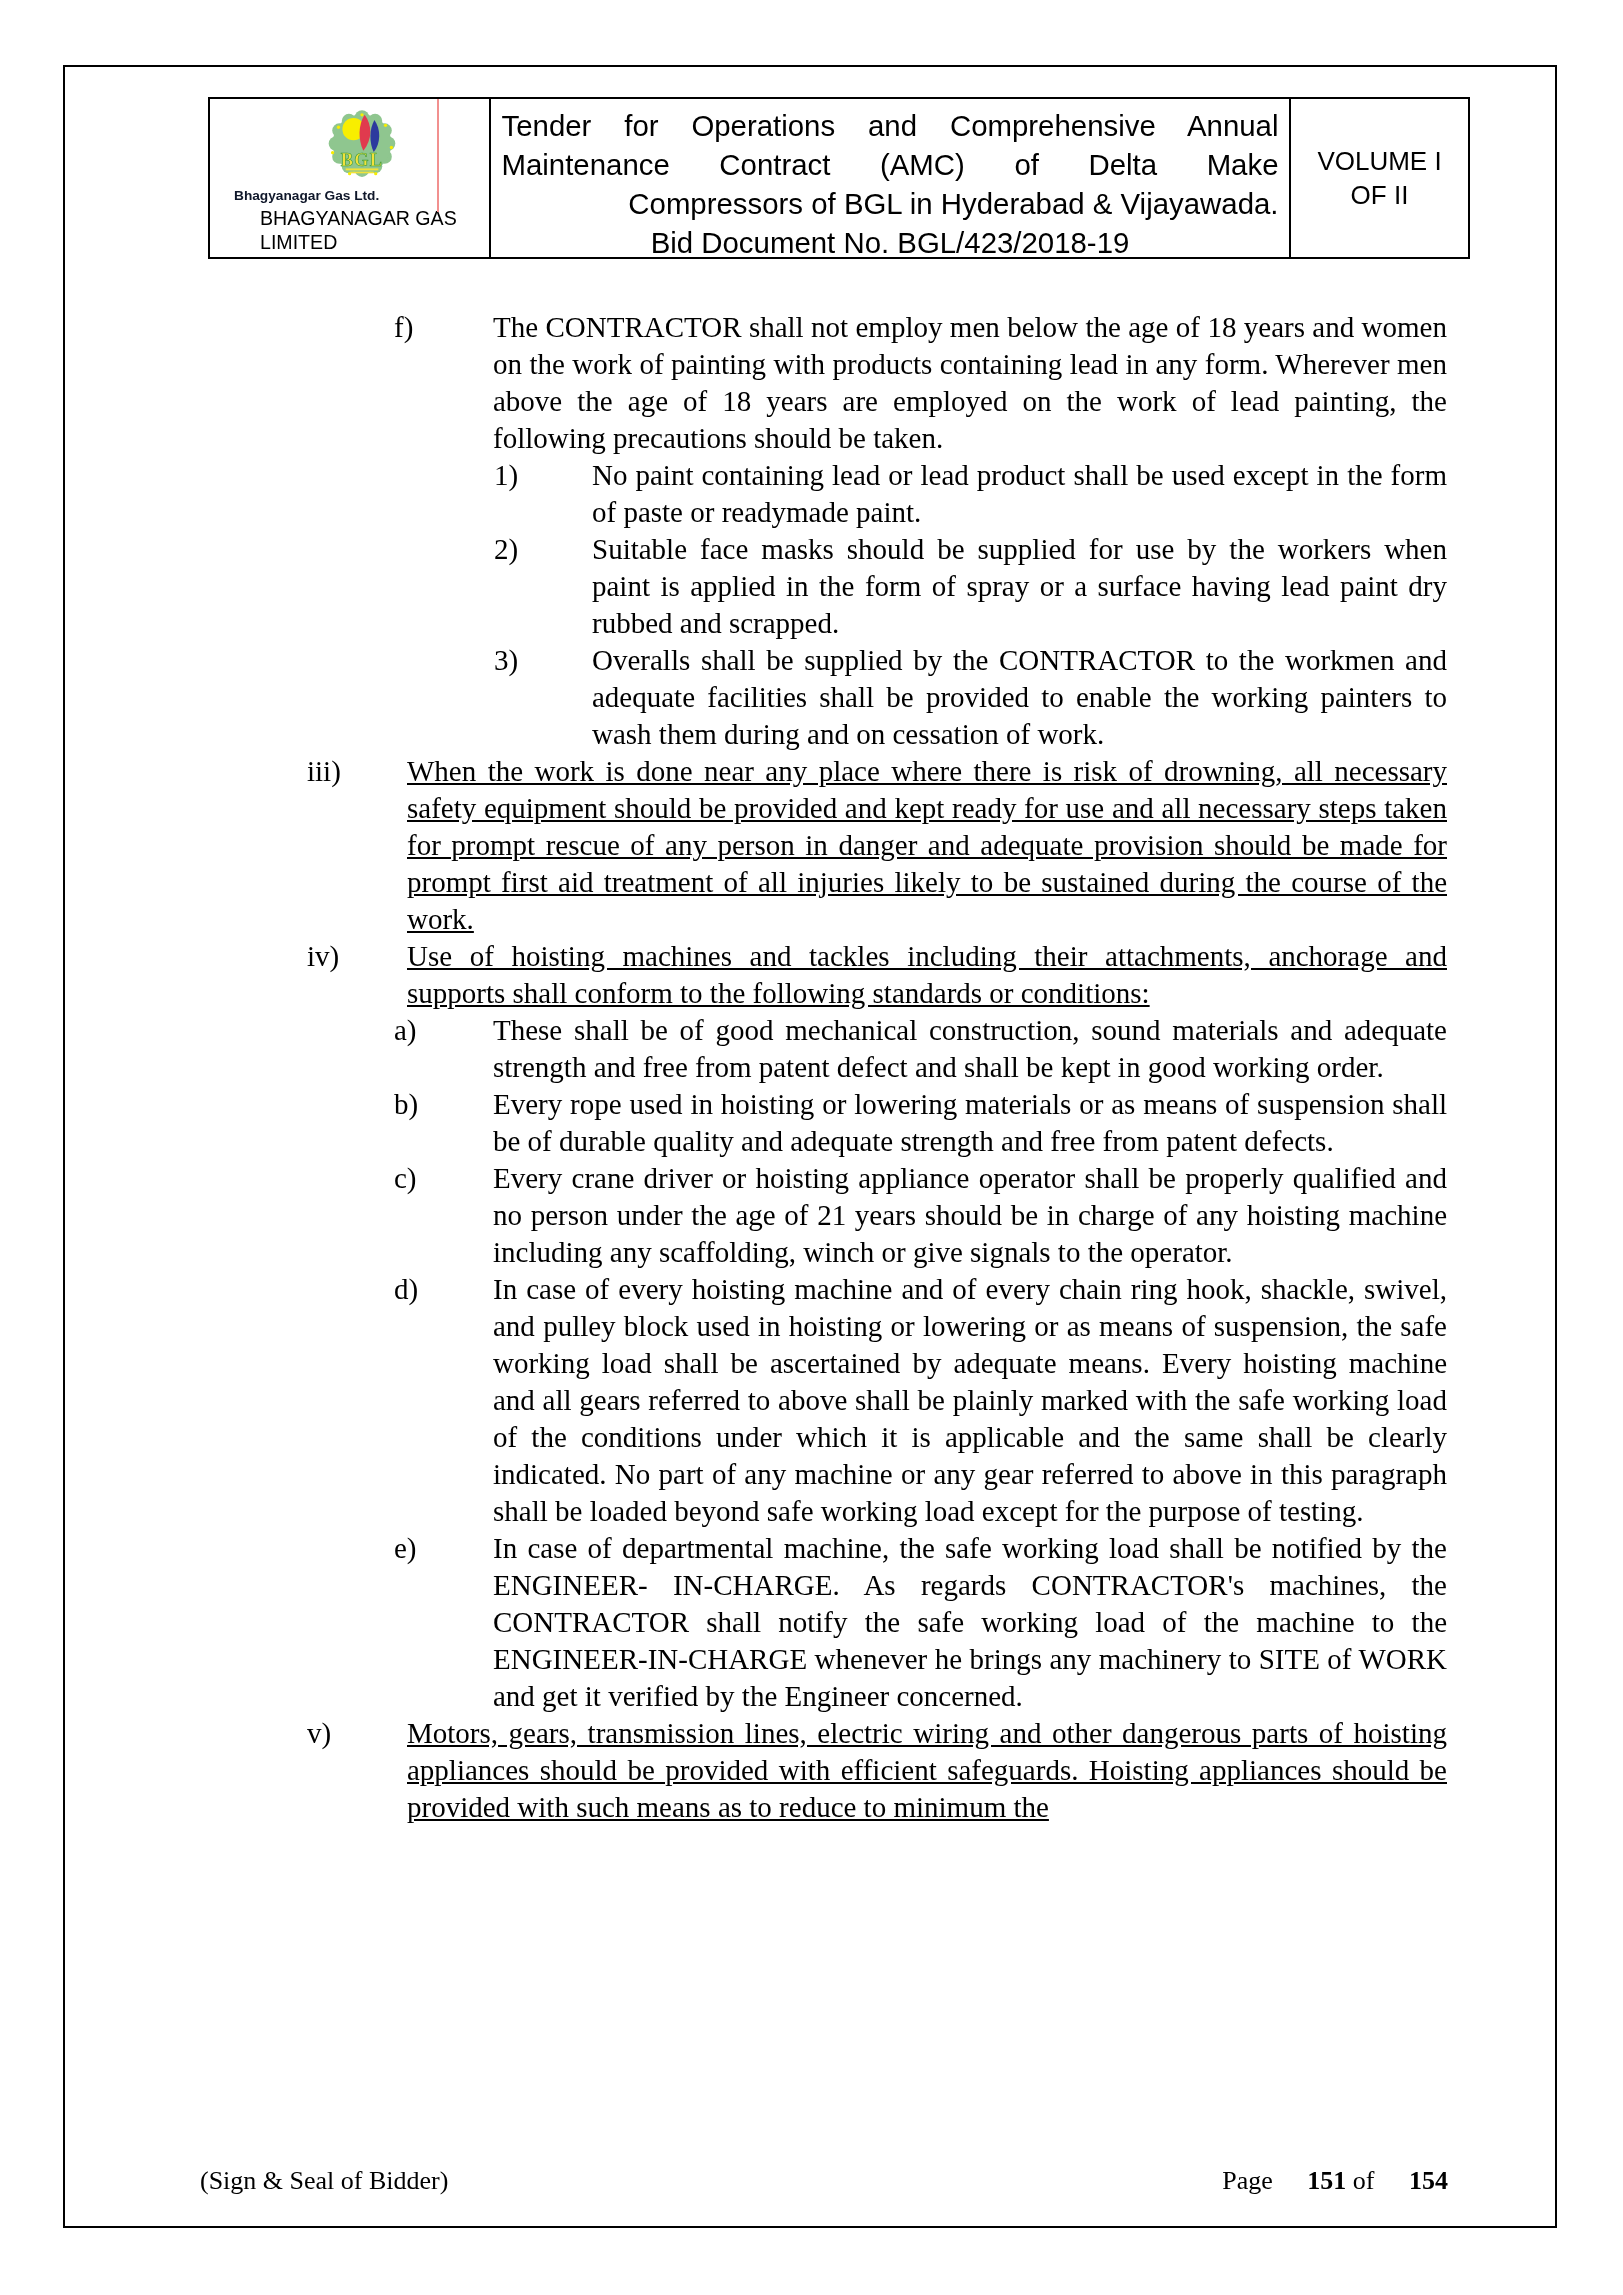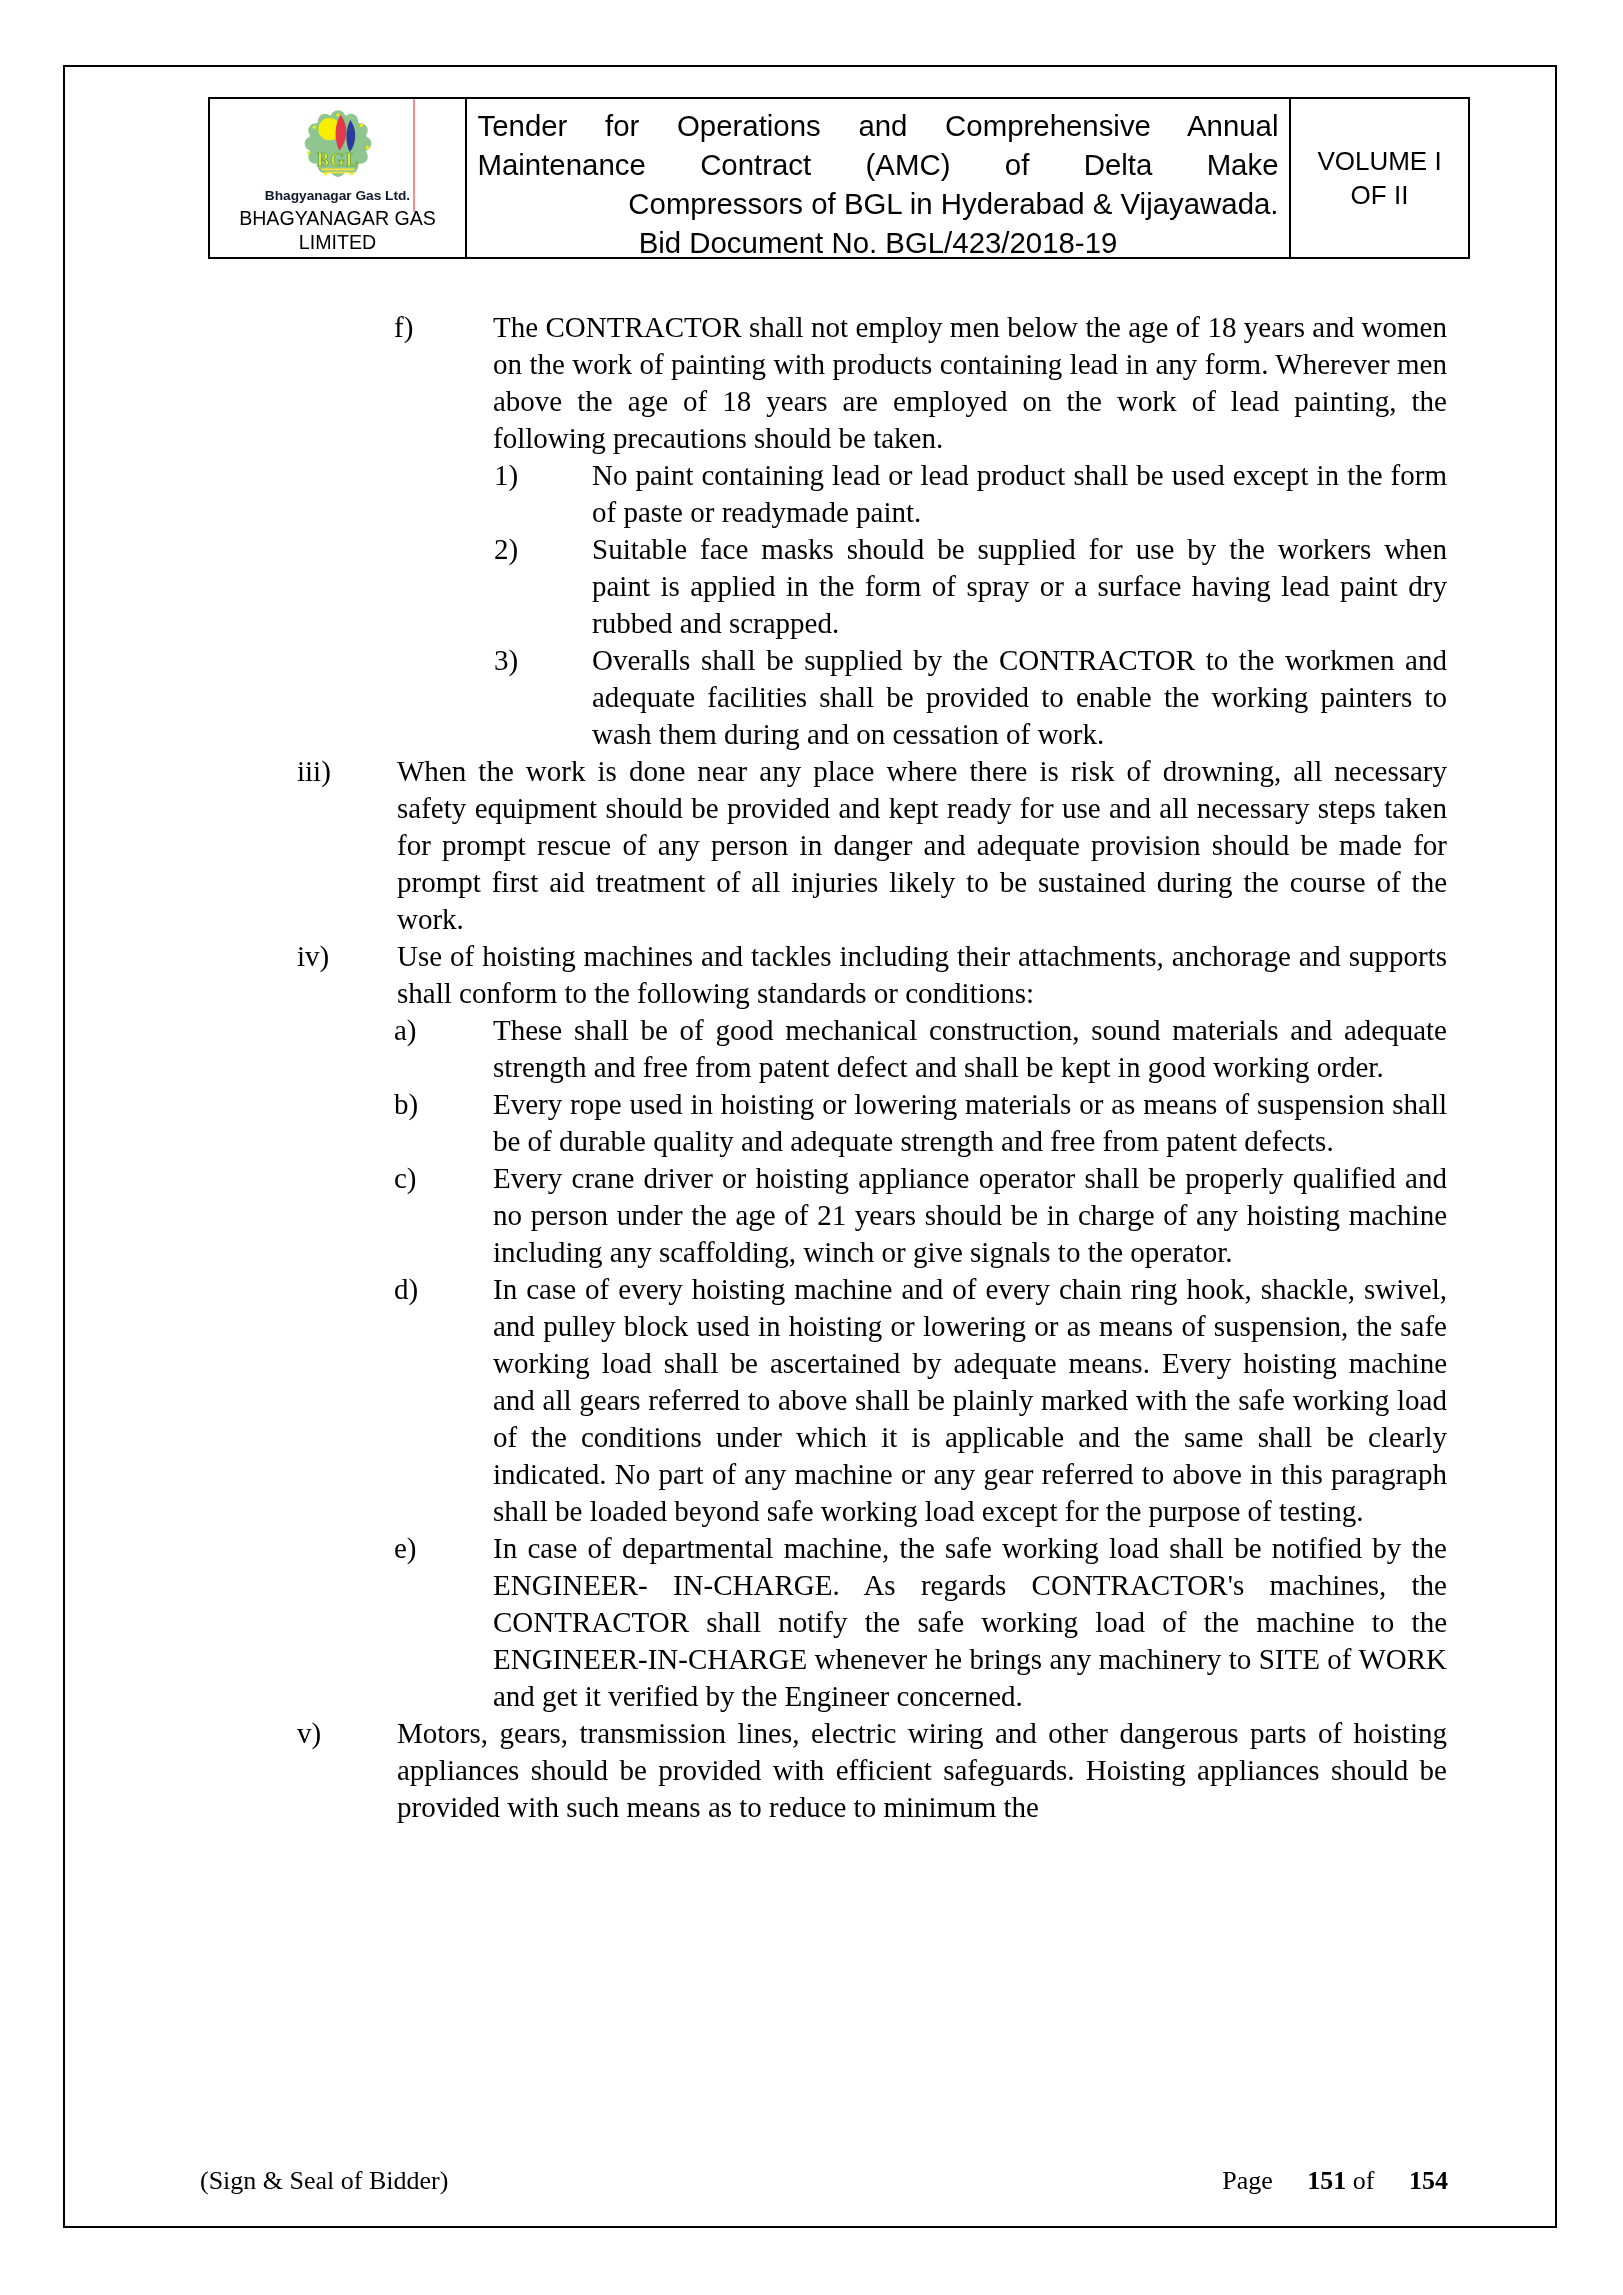--- a/index.html
+++ b/index.html
@@ -31,22 +31,22 @@
     display: flex;
     border: 2px solid #000;
     box-sizing: border-box;
     background: #fff;
   }
   .cell-logo {
     width: 257px;
     border-right: 2px solid #000;
     box-sizing: border-box;
     position: relative;
-    text-align: center;
     overflow: hidden;
+    margin-left: 24px;
   }
   .red-line {
     position: absolute;
     left: 203px;
     top: 0;
     width: 2px;
     height: 113px;
     background: #f2908f;
   }
   .logo-svg { margin: 7.9px auto 0 auto; display: block; }
@@ -91,21 +91,21 @@
   .body-list {
     position: absolute;
     left: 226px;
     top: 242px;
     width: 1156px;
     font-size: 29px;
     line-height: 37px;
   }
   .item { position: relative; text-align: justify; }
   .item .marker { position: absolute; left: 0; top: 0; }
-  .lvl1 { margin-left: 6px;    padding-left: 100px; }
+  .lvl1 { margin-left: 16px;    padding-left: 100px; text-decoration: underline; }
   .lvl2 { margin-left: 103px; padding-left: 99px; }
   .lvl3 { margin-left: 203px; padding-left: 98px; }
   
   .footer {
     position: absolute;
     left: 135px;
     right: 107px;
     bottom: 30px;
     font-size: 26px;
     line-height: 31px;

